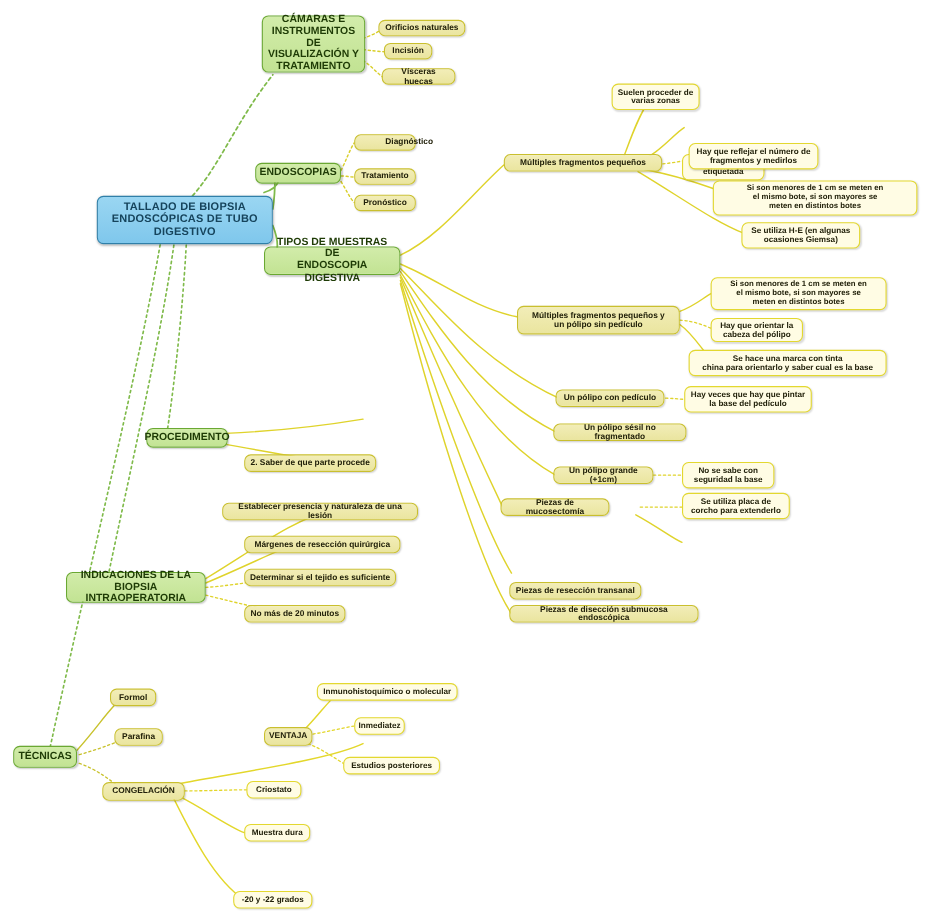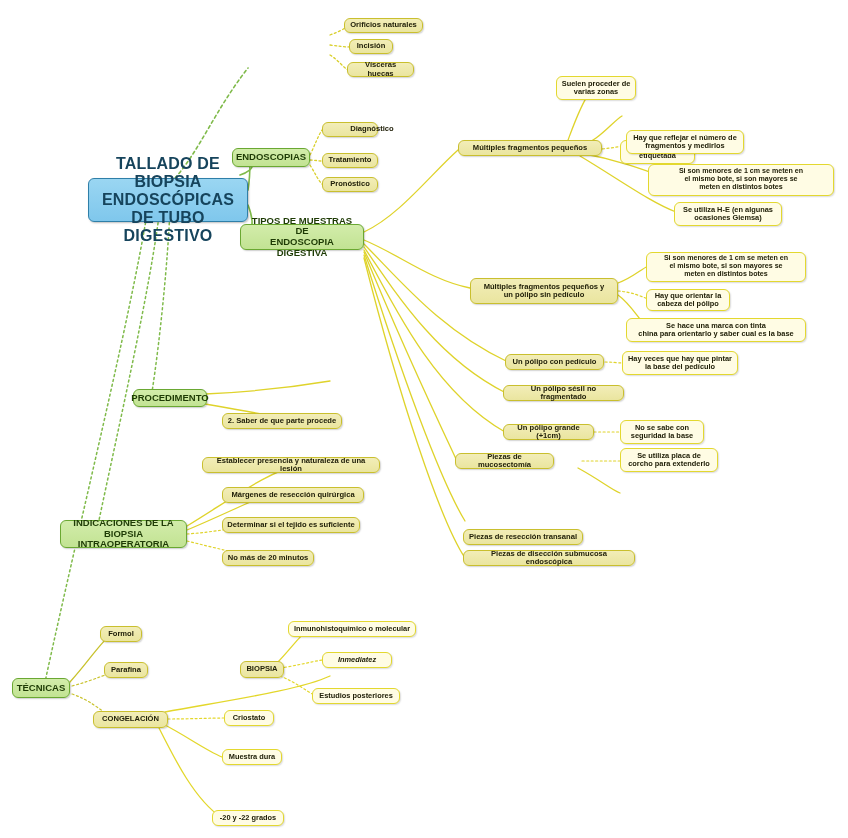--- a/index.html
+++ b/index.html
@@ -18,21 +18,21 @@
     padding:2px 4px;
     white-space:pre-line;
     color:#111;
   }
   
   .n-root{
     background:linear-gradient(#9ad6f2,#7fc7ec);
     border:1.4px solid #2f7fa8;
     color:#16445c;
     font-weight:bold;
-    font-size:16px;
+    font-size:10px;
     letter-spacing:.2px;
     box-shadow:1px 1px 2px rgba(0,0,0,.25);
   }
   
   .n-green{
     background:linear-gradient(#d2ecaa,#c2e393);
     border:1.3px solid #6aa832;
     font-weight:bold;
     font-size:9.5px;
     color:#1e3b05;
@@ -185,20 +185,24 @@
         <path d="M280,668 C295,666 310,662 322,660"></path>
         <path d="M280,676 C295,682 305,690 314,695"></path>
       </g>
     </g>
   </svg>
 
   <div class="node n-root" style="left:88px;top:178px;width:160px;height:44px;">TALLADO DE BIOPSIA
 ENDOSCÓPICAS DE TUBO
 DIGESTIVO</div>
 
+  <div class="node n-green" style="left:238px;top:14px;width:94px;height:52px;">CÁMARAS E
+INSTRUMENTOS DE
+VISUALIZACIÓN Y
+TRATAMIENTO</div>
   <div class="node n-yellow" style="left:344px;top:18px;width:79px;height:15px;">Orificios naturales</div>
   <div class="node n-yellow" style="left:349px;top:39px;width:44px;height:15px;">Incisión</div>
   <div class="node n-yellow" style="left:347px;top:62px;width:67px;height:15px;">Vísceras huecas</div>
 
   <div class="node n-green" style="left:232px;top:148px;width:78px;height:19px;">ENDOSCOPIAS</div>
   <div class="node n-yellow" style="left:322px;top:122px;width:56px;height:15px;padding-left:48px;">Diagnóstico</div>
   <div class="node n-yellow" style="left:322px;top:153px;width:56px;height:15px;">Tratamiento</div>
   <div class="node n-yellow" style="left:322px;top:177px;width:56px;height:15px;">Pronóstico</div>
 
   <div class="node n-green" style="left:240px;top:224px;width:124px;height:26px;">TIPOS DE MUESTRAS DE
@@ -256,18 +260,18 @@
 
   <div class="node n-green" style="left:12px;top:678px;width:58px;height:20px;">TÉCNICAS</div>
   <div class="node n-yellow" style="left:100px;top:626px;width:42px;height:16px;">Formol</div>
   <div class="node n-yellow" style="left:104px;top:662px;width:44px;height:16px;">Parafina</div>
 
   <div class="node n-yellow" style="left:93px;top:711px;width:75px;height:17px;">CONGELACIÓN</div>
   <div class="node n-pale" style="left:224px;top:710px;width:50px;height:16px;">Criostato</div>
   <div class="node n-pale" style="left:222px;top:749px;width:60px;height:16px;">Muestra dura</div>
   <div class="node n-pale" style="left:212px;top:810px;width:72px;height:16px;">-20 y -22 grados</div>
 
-  <div class="node n-yellow" style="left:240px;top:661px;width:44px;height:17px;">BIOPSIA</div>
+  <div class="node n-yellow" style="left:240px;top:661px;width:44px;height:17px;">VENTAJA</div>
   <div class="node n-pale" style="left:288px;top:621px;width:128px;height:16px;">Inmunohistoquímico o molecular</div>
-  <div class="node n-pale" style="left:322px;top:652px;width:70px;height:16px;font-style:italic;">Inmediatez</div>
+  <div class="node n-pale" style="left:322px;top:652px;width:46px;height:16px;">Inmediatez</div>
   <div class="node n-pale" style="left:312px;top:688px;width:88px;height:16px;">Estudios posteriores</div>
 
 </div>
 
 </body></html>

